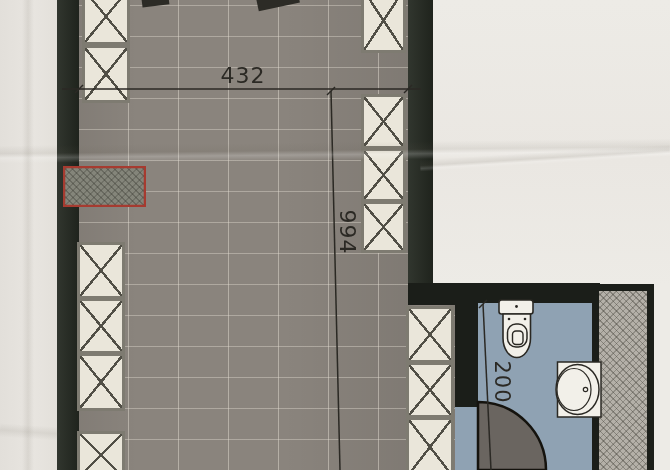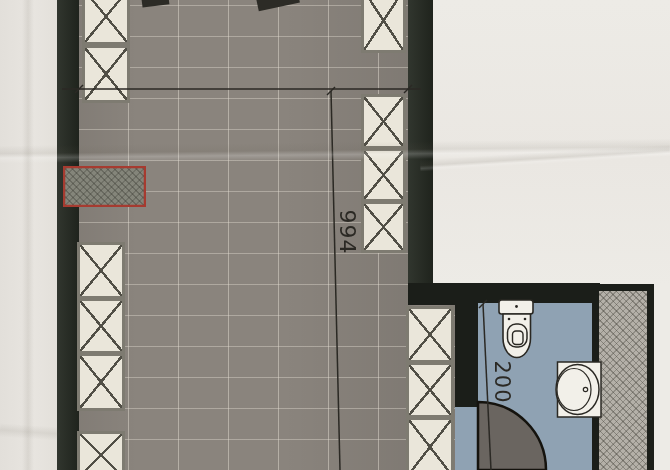--- a/index.html
+++ b/index.html
@@ -142,20 +142,21 @@
       <line class="dimline" x1="62" y1="89" x2="421" y2="89"></line>
       <line class="dimline" x1="75" y1="93" x2="83" y2="85"></line>
       <line class="dimline" x1="404" y1="93" x2="412" y2="85"></line>
       <line class="dimline" x1="331" y1="91" x2="340" y2="470"></line>
       <line class="dimline" x1="327" y1="95" x2="335" y2="87"></line>
       <line class="dimline" x1="483" y1="304" x2="491" y2="470" stroke-width="1.3"></line>
       <line class="dimline" x1="479" y1="308" x2="487" y2="300" stroke-width="1.3"></line>
     </g>
   </svg>
 
+  <div class="dim dim-w">432</div>
   <div class="dim dim-h">994</div>
   <div class="dim dim-b">200</div>
 
   <div class="abs crease1"></div>
   <div class="abs crease2"></div>
   <div class="abs crease3"></div>
   <div class="abs crease4"></div>
 </div>
 
 </body></html>

